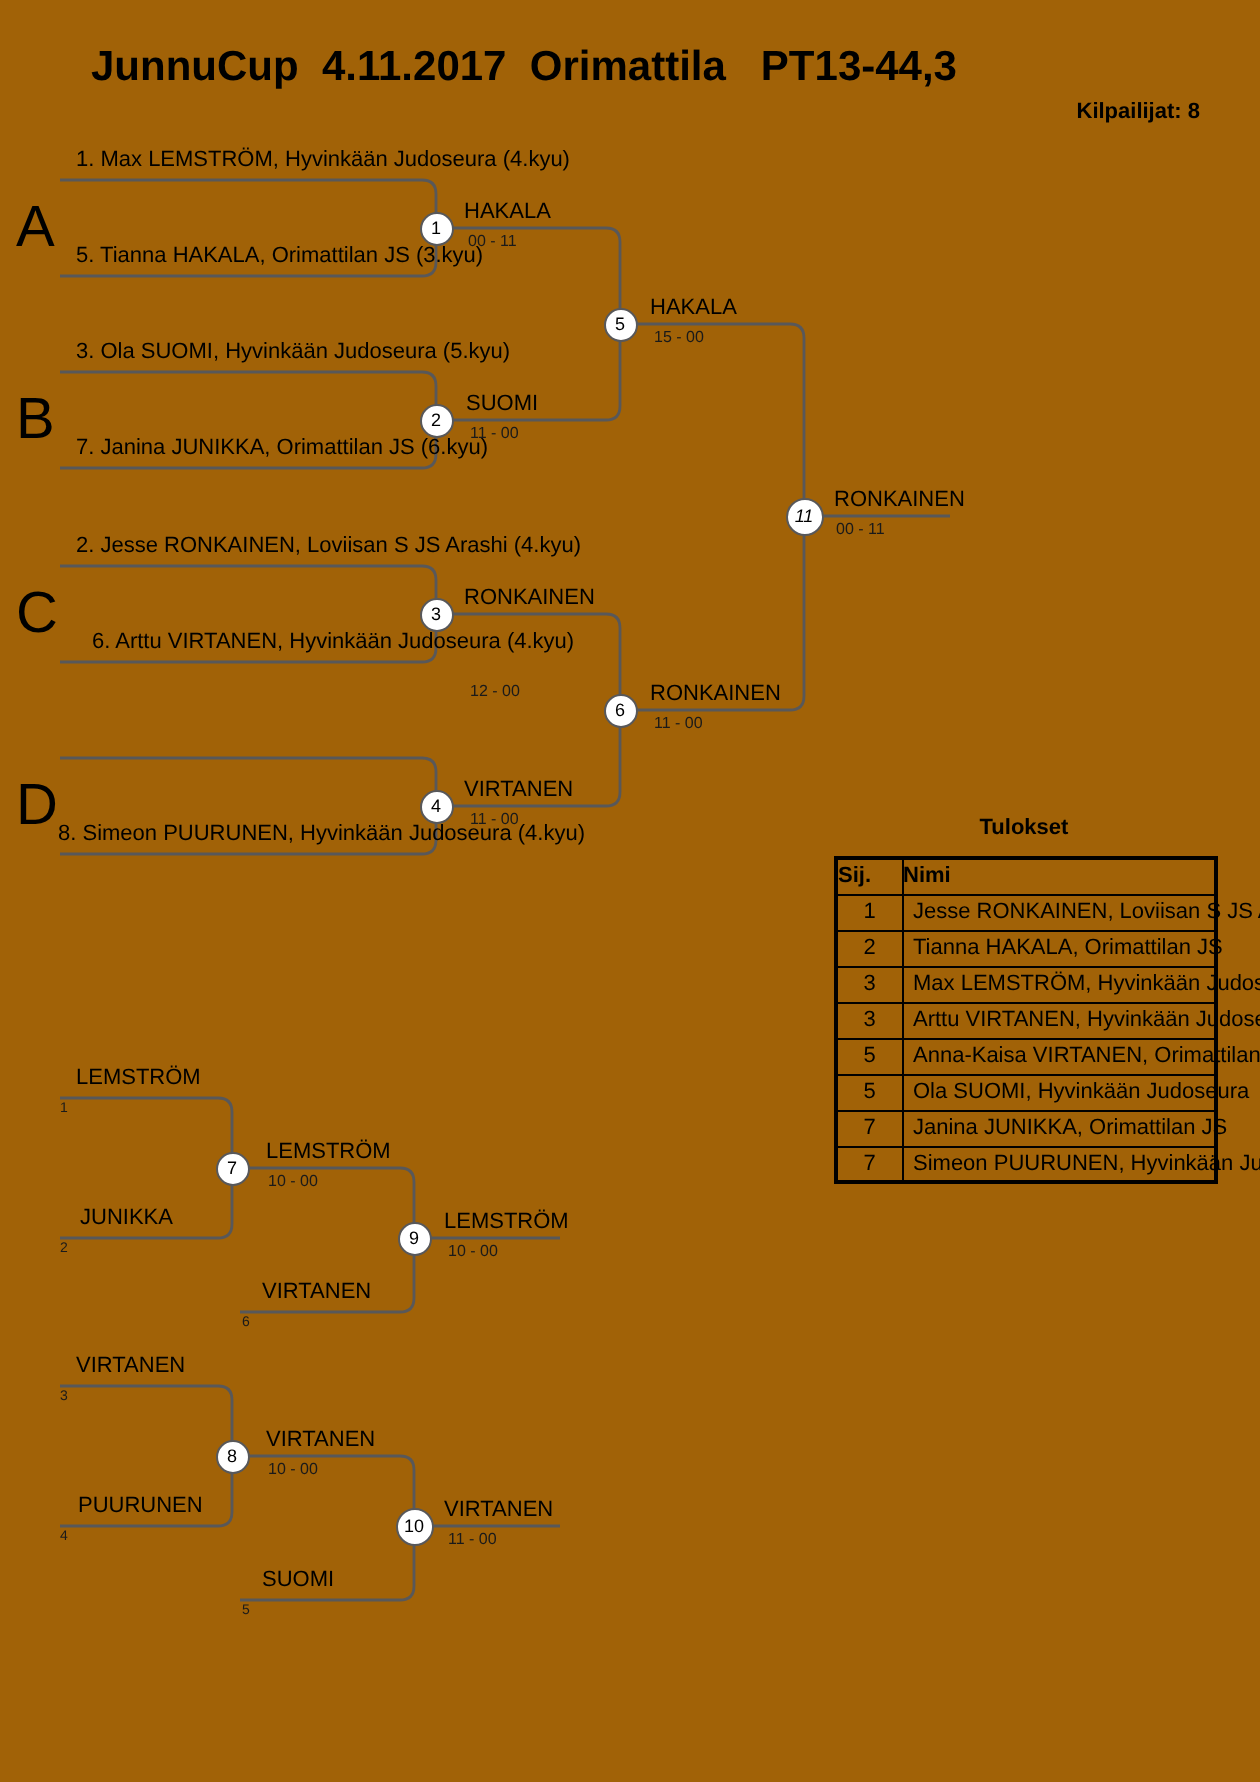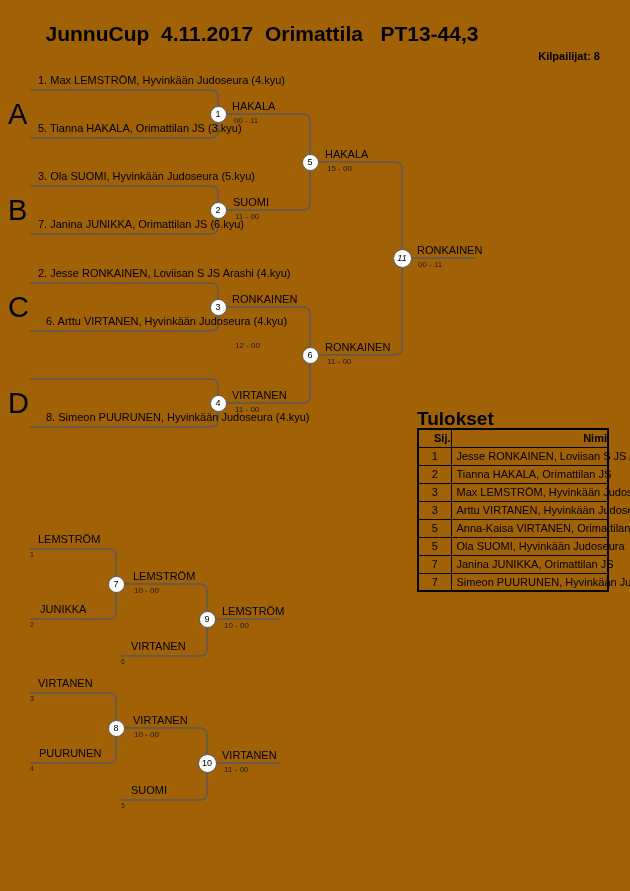--- a/index.html
+++ b/index.html
@@ -16,30 +16,30 @@
   .score{font-size:8px;white-space:nowrap;color:#1a1a1a;}
   .seed{font-size:7px;line-height:7px;color:#1a1a1a;}
   .match-circle{
     width:17px;height:17px;border:1.4px solid #58585a;border-radius:50%;
     background:#fff;display:flex;align-items:center;justify-content:center;
     font-size:9px;box-sizing:border-box;
   }
   .match-circle.final{width:19px;height:19px;}
   svg.lines{position:absolute;left:0;top:0;}
   svg.lines path{stroke:#58585a;stroke-width:1.4;fill:none;}
-  .table-title{font-size:19px;font-weight:bold;}
+  .table-title{font-size:11px;font-weight:bold;text-align:center;}
   table.results-table{
     border-collapse:collapse;table-layout:fixed;width:190px;
     border:2.5px solid #000;
   }
   table.results-table th, table.results-table td{
     border:1.5px solid #000;height:18px;padding:0;font-size:11px;
     overflow:visible;box-sizing:border-box;
   }
-  table.results-table th{font-weight:bold;text-align:right;}
+  table.results-table th{font-weight:bold;text-align:left;}
   td.cell-sij{text-align:center;}
   td.cell-nimi span{white-space:nowrap;padding-left:5px;display:inline-block;}
 </style>
 </head>
 <body>
 
 <div id="page">
 
   <div class="abs title" style="left:0;top:22px;width:524px;">JunnuCup  4.11.2017  Orimattila   PT13-44,3</div>
   <div class="abs competitors" style="left:400px;top:50px;width:200px;">Kilpailijat: 8</div>
@@ -70,21 +70,21 @@
   <div class="abs group-letter" style="left:8px;top:194px;">B</div>
   <div class="abs group-letter" style="left:8px;top:291px;">C</div>
   <div class="abs group-letter" style="left:8px;top:387px;">D</div>
 
   <div class="abs player-name" style="left:38px;top:74px;">1. Max LEMSTRÖM, Hyvinkään Judoseura (4.kyu)</div>
   <div class="abs player-name" style="left:38px;top:122px;">5. Tianna HAKALA, Orimattilan JS (3.kyu)</div>
   <div class="abs player-name" style="left:38px;top:170px;">3. Ola SUOMI, Hyvinkään Judoseura (5.kyu)</div>
   <div class="abs player-name" style="left:38px;top:218px;">7. Janina JUNIKKA, Orimattilan JS (6.kyu)</div>
   <div class="abs player-name" style="left:38px;top:267px;">2. Jesse RONKAINEN, Loviisan S JS Arashi (4.kyu)</div>
   <div class="abs player-name" style="left:46px;top:315px;">6. Arttu VIRTANEN, Hyvinkään Judoseura (4.kyu)</div>
-  <div class="abs player-name" style="left:46px;top:411px;">8. Simeon PUURUNEN, Hyvinkään Judoseura (4.kyu)</div>
+  <div class="abs player-name" style="left:29px;top:411px;">8. Simeon PUURUNEN, Hyvinkään Judoseura (4.kyu)</div>
 
   <div class="abs winner-name" style="left:232px;top:100px;">HAKALA</div>
   <div class="abs score" style="left:234px;top:116px;">00 - 11</div>
   <div class="abs winner-name" style="left:233px;top:196px;">SUOMI</div>
   <div class="abs score" style="left:235px;top:212px;">11 - 00</div>
   <div class="abs winner-name" style="left:232px;top:293px;">RONKAINEN</div>
   <div class="abs score" style="left:235px;top:321px;margin-top:20px;">12 - 00</div>
   <div class="abs winner-name" style="left:232px;top:389px;">VIRTANEN</div>
   <div class="abs score" style="left:235px;top:405px;">11 - 00</div>
   <div class="abs winner-name" style="left:325px;top:148px;">HAKALA</div>

